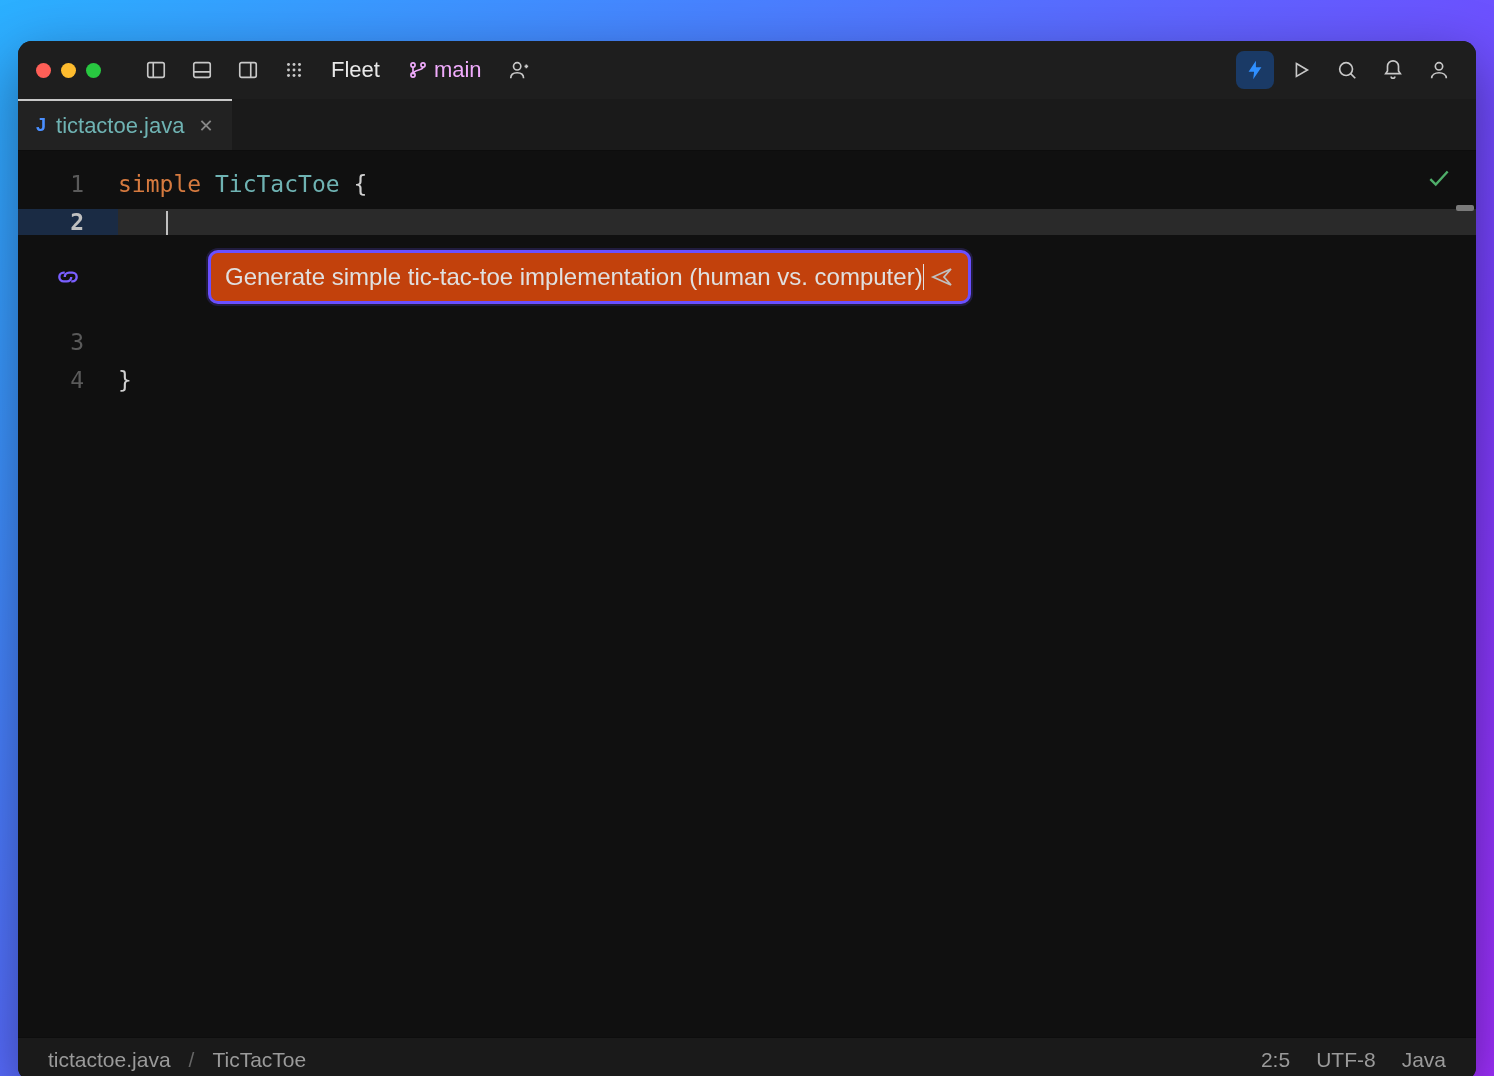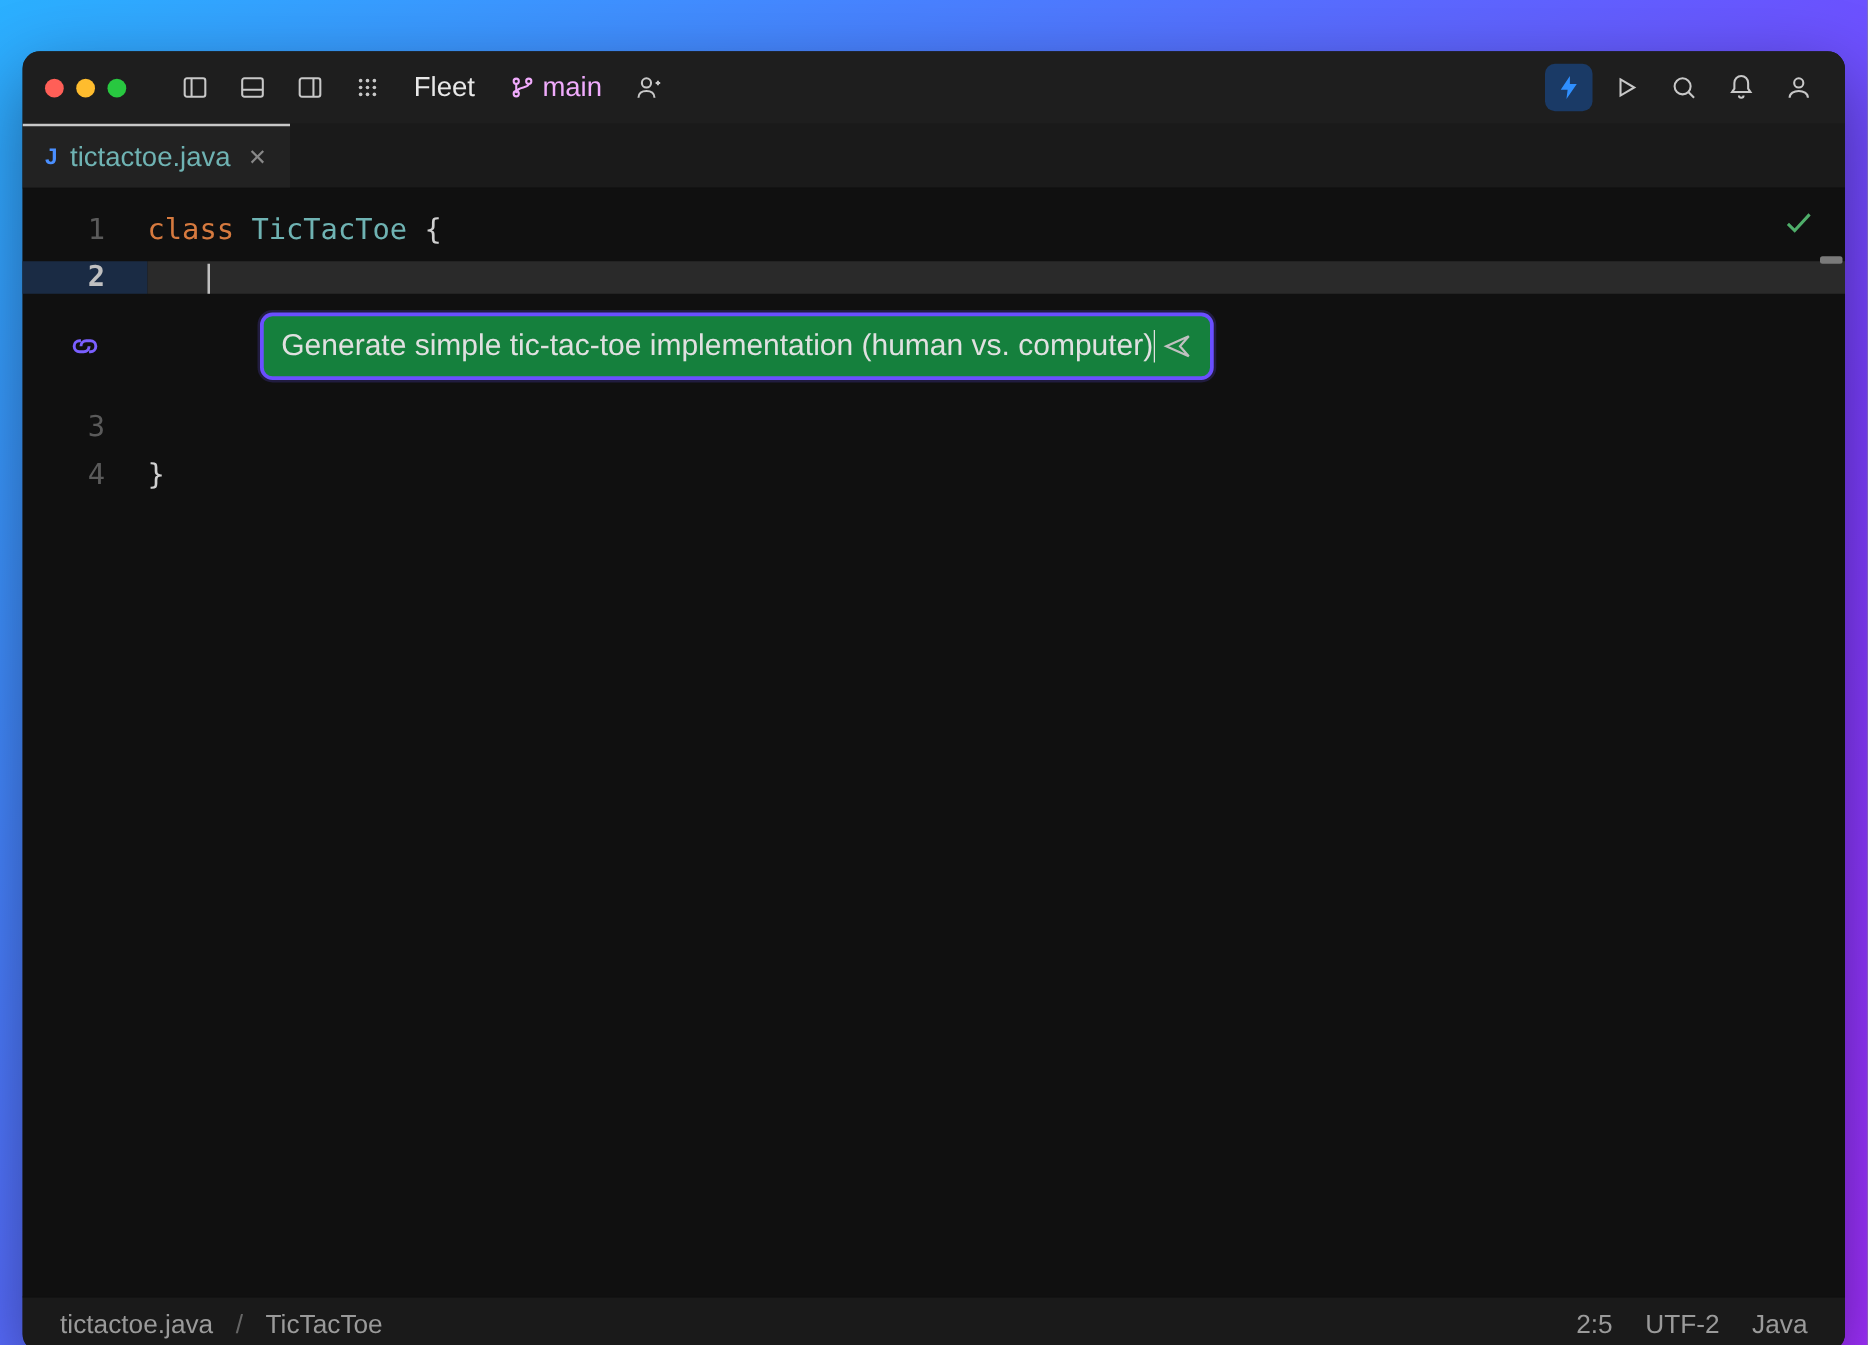--- a/index.html
+++ b/index.html
@@ -138,21 +138,21 @@
     align-items:center;
     color: #7a5fff;
   }
   .ai-box {
     margin-left: 90px;
     border: 3px solid #6a4fff;
     border-radius: 10px;
     display:flex;
     align-items:center;
     padding: 10px 14px;
-    background: #15803d;
+    background: #c2410c;
     box-shadow: 0 0 0 2px rgba(106,79,255,0.2);
   }
   .ai-text {
     color: #e0e0e0;
     font-family: -apple-system, sans-serif;
     font-size: 24px;
   }
   .ai-cursor {
     display:inline-block;
     width:1.5px; height:26px;
@@ -295,21 +295,21 @@
         <svg width="26" height="26" viewBox="0 0 24 24" fill="none" stroke="currentColor" stroke-width="2.2">
             <polyline points="4,13 9,18 20,6"></polyline>
           </svg>
       </div>
       <div class="scroll-mark"></div>
 
       <div style="height:14px"></div>
 
       <div class="code-line">
         <div class="line-number">1</div>
-        <div class="line-content"><span class="kw">class</span> <span class="cls">TicTacToe</span><span> {</span></div>
+        <div class="line-content"><span class="kw">simple</span> <span class="cls">TicTacToe</span><span> {</span></div>
       </div>
 
       <div class="code-line line-active">
         <div class="line-number">2</div>
         <div class="line-content"><span class="line-cursor"></span></div>
       </div>
 
       <div class="ai-row">
         <div class="ai-icon">
           <svg width="26" height="26" viewBox="0 0 24 24" fill="none" stroke="currentColor" stroke-width="2.2">
@@ -341,17 +341,17 @@
       </div>
     </div>
   </div>
 
   <div class="statusbar">
     <span class="status-item">tictactoe.java</span>
     <span class="status-sep">/</span>
     <span class="status-item">TicTacToe</span>
     <div class="status-spacer"></div>
     <span class="status-item">2:5</span>
-    <span class="status-item">UTF-2</span>
+    <span class="status-item">UTF-8</span>
     <span class="status-item">Java</span>
   </div>
 
 </div>
 
 </body></html>

